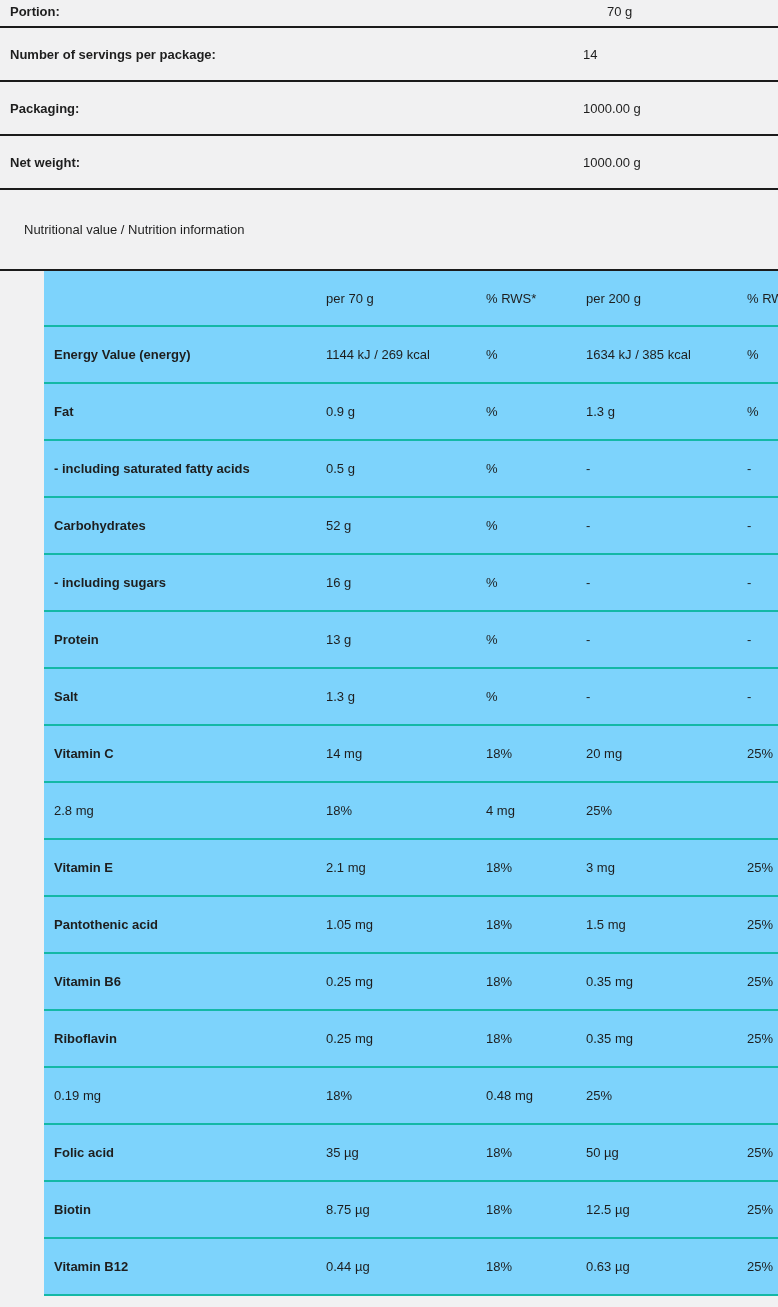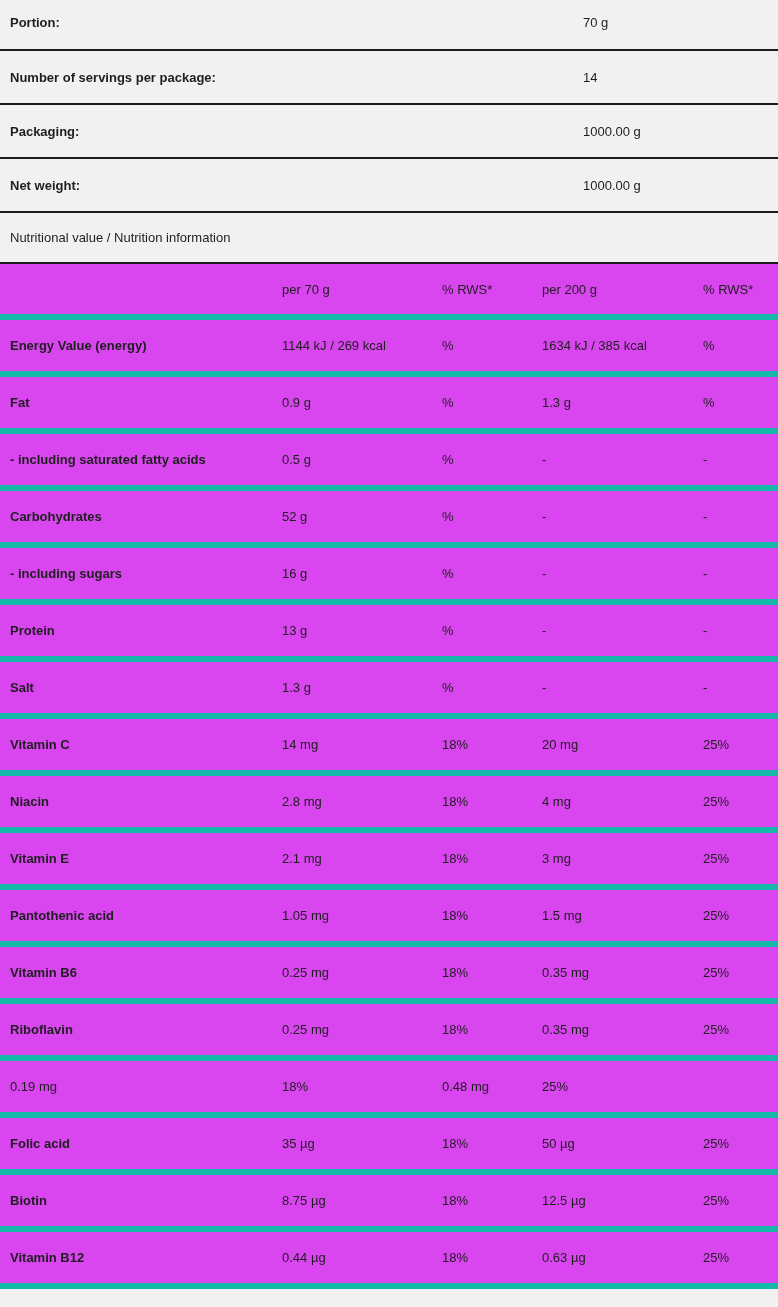--- a/index.html
+++ b/index.html
@@ -16,53 +16,54 @@
     overflow: hidden;
     background: #f1f1f2;
   }
   
   .info-row {
     position: relative;
     height: 54px;
     border-bottom: 2px solid #1b1b1b;
     background: #f1f1f2;
   }
-  .info-row:first-child { height: 51px; }
+  .info-row:first-child { height: 28px; }
   .info-label {
     position: absolute;
     left: 10px;
     top: 50%;
     transform: translateY(-50%);
     font-weight: bold;
   }
   .info-row:first-child .info-label { top: 44%; }
   .info-value {
     position: absolute;
     left: 583px;
     top: 50%;
     transform: translateY(-50%);
   }
-  .info-row:first-child .info-value { top: 44%; }
+  .info-row:first-child .info-value { top: 44%; margin-left: 24px; }
   
   .section-title-row {
-    height: 51px;
+    height: 81px;
     border-bottom: 2px solid #1b1b1b;
     display: flex;
     align-items: center;
-    padding-left: 10px;
+    padding-left: 24px;
     background: #f1f1f2;
   }
   
   .ntr-row {
     display: grid;
     grid-template-columns: 272px 160px 100px 161px 85px;
     align-items: center;
     height: 57px;
-    border-bottom: 6px solid #14b8a6;
-    background: #d946ef;
+    border-bottom: 2px solid #14b8a6;
+    background: #7dd3fc;
+    margin-left: 44px;
   }
   .ntr-row.header { height: 56px; }
   .cell { padding-left: 10px; white-space: nowrap; overflow: hidden; }
   .cell.label { font-weight: bold; }
   .ntr-row.header .cell { font-weight: normal; }
 </style>
 </head>
 <body>
 
 <div id="page">
@@ -149,21 +150,20 @@
         <div class="cell">-</div>
       </div>
       <div class="ntr-row">
         <div class="cell label">Vitamin C</div>
         <div class="cell">14 mg</div>
         <div class="cell">18%</div>
         <div class="cell">20 mg</div>
         <div class="cell">25%</div>
       </div>
       <div class="ntr-row">
-        <div class="cell label">Niacin</div>
         <div class="cell">2.8 mg</div>
         <div class="cell">18%</div>
         <div class="cell">4 mg</div>
         <div class="cell">25%</div>
       </div>
       <div class="ntr-row">
         <div class="cell label">Vitamin E</div>
         <div class="cell">2.1 mg</div>
         <div class="cell">18%</div>
         <div class="cell">3 mg</div>

